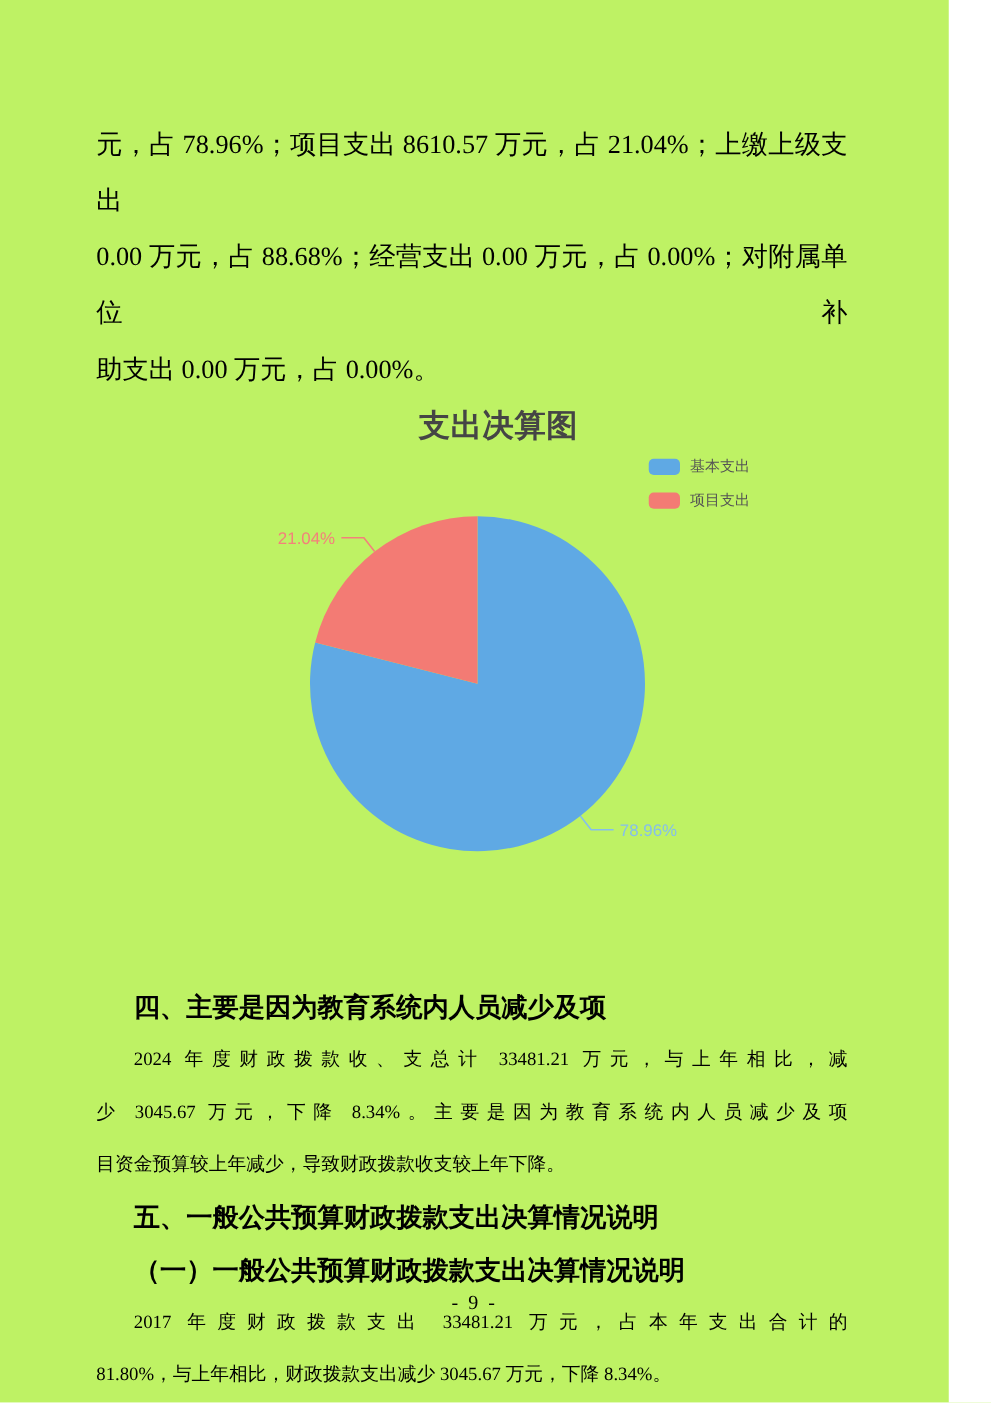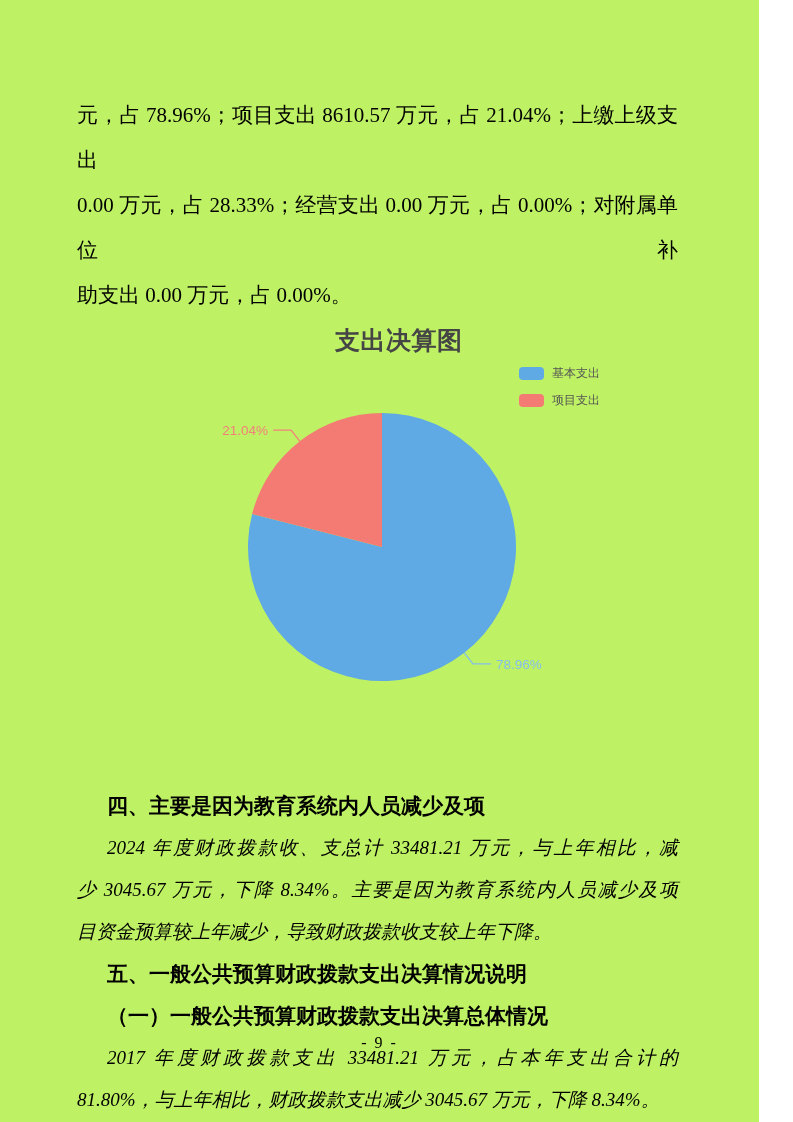--- a/index.html
+++ b/index.html
@@ -57,21 +57,21 @@
   .pie-svg { position: absolute; left: 0; top: 0; }
 
   
   .section-heading {
     font-size: 21px;
     font-weight: 700;
     line-height: 42px;
     padding-left: 30px;
   }
   .h4 { margin-top: 12px; }
-  .section-para { font-size: 19px; line-height: 42px; font-style: italic; }
+  .section-para { font-size: 15px; line-height: 42px; }
   .section-para .jline, .section-para .jline-last { text-indent: 0; }
   .section-para .first-indent { text-indent: 30px; }
 
   .footer {
     position: absolute;
     left: 0; right: 0;
     top: 1032px;
     text-align: center;
     font-size: 16px;
     line-height: 22px;
@@ -80,21 +80,21 @@
   }
 </style>
 </head>
 <body>
 
 <div class="page">
 
   <div class="content">
     <div class="bodytext intro">
         <div class="jline">元，占 78.96%；项目支出 8610.57 万元，占 21.04%；上缴上级支出</div>
-        <div class="jline">0.00 万元，占 28.33%；经营支出 0.00 万元，占 0.00%；对附属单位补</div>
+        <div class="jline">0.00 万元，占 88.68%；经营支出 0.00 万元，占 0.00%；对附属单位补</div>
         <div class="jline jline-last">助支出 0.00 万元，占 0.00%。</div>
       </div>
   </div>
 
   <div class="chart">
     <div class="chart-title">支出决算图</div>
 
     <div class="legend">
       <div class="legend-item">
         <div class="legend-swatch" style="background: rgb(95, 169, 228);"></div>
@@ -119,21 +119,21 @@
   <div class="content">
     <div class="section-heading h4">四、主要是因为教育系统内人员减少及项</div>
     <div class="section-para">
         <div class="jline first-indent">2024 年度财政拨款收、支总计 33481.21 万元，与上年相比，减</div>
         <div class="jline">少 3045.67 万元，下降 8.34%。主要是因为教育系统内人员减少及项</div>
         <div class="jline jline-last">目资金预算较上年减少，导致财政拨款收支较上年下降。</div>
       </div>
 
     <div class="section-heading">五、一般公共预算财政拨款支出决算情况说明</div>
 
-    <div class="section-heading">（一）一般公共预算财政拨款支出决算总体情况</div>
+    <div class="section-heading">（一）一般公共预算财政拨款支出决算情况说明</div>
     <div class="section-para">
         <div class="jline first-indent">2017 年度财政拨款支出 33481.21 万元，占本年支出合计的</div>
         <div class="jline jline-last">81.80%，与上年相比，财政拨款支出减少 3045.67 万元，下降 8.34%。</div>
       </div>
   </div>
 
   <div class="footer">- 9 -</div>
 
 </div>
 

